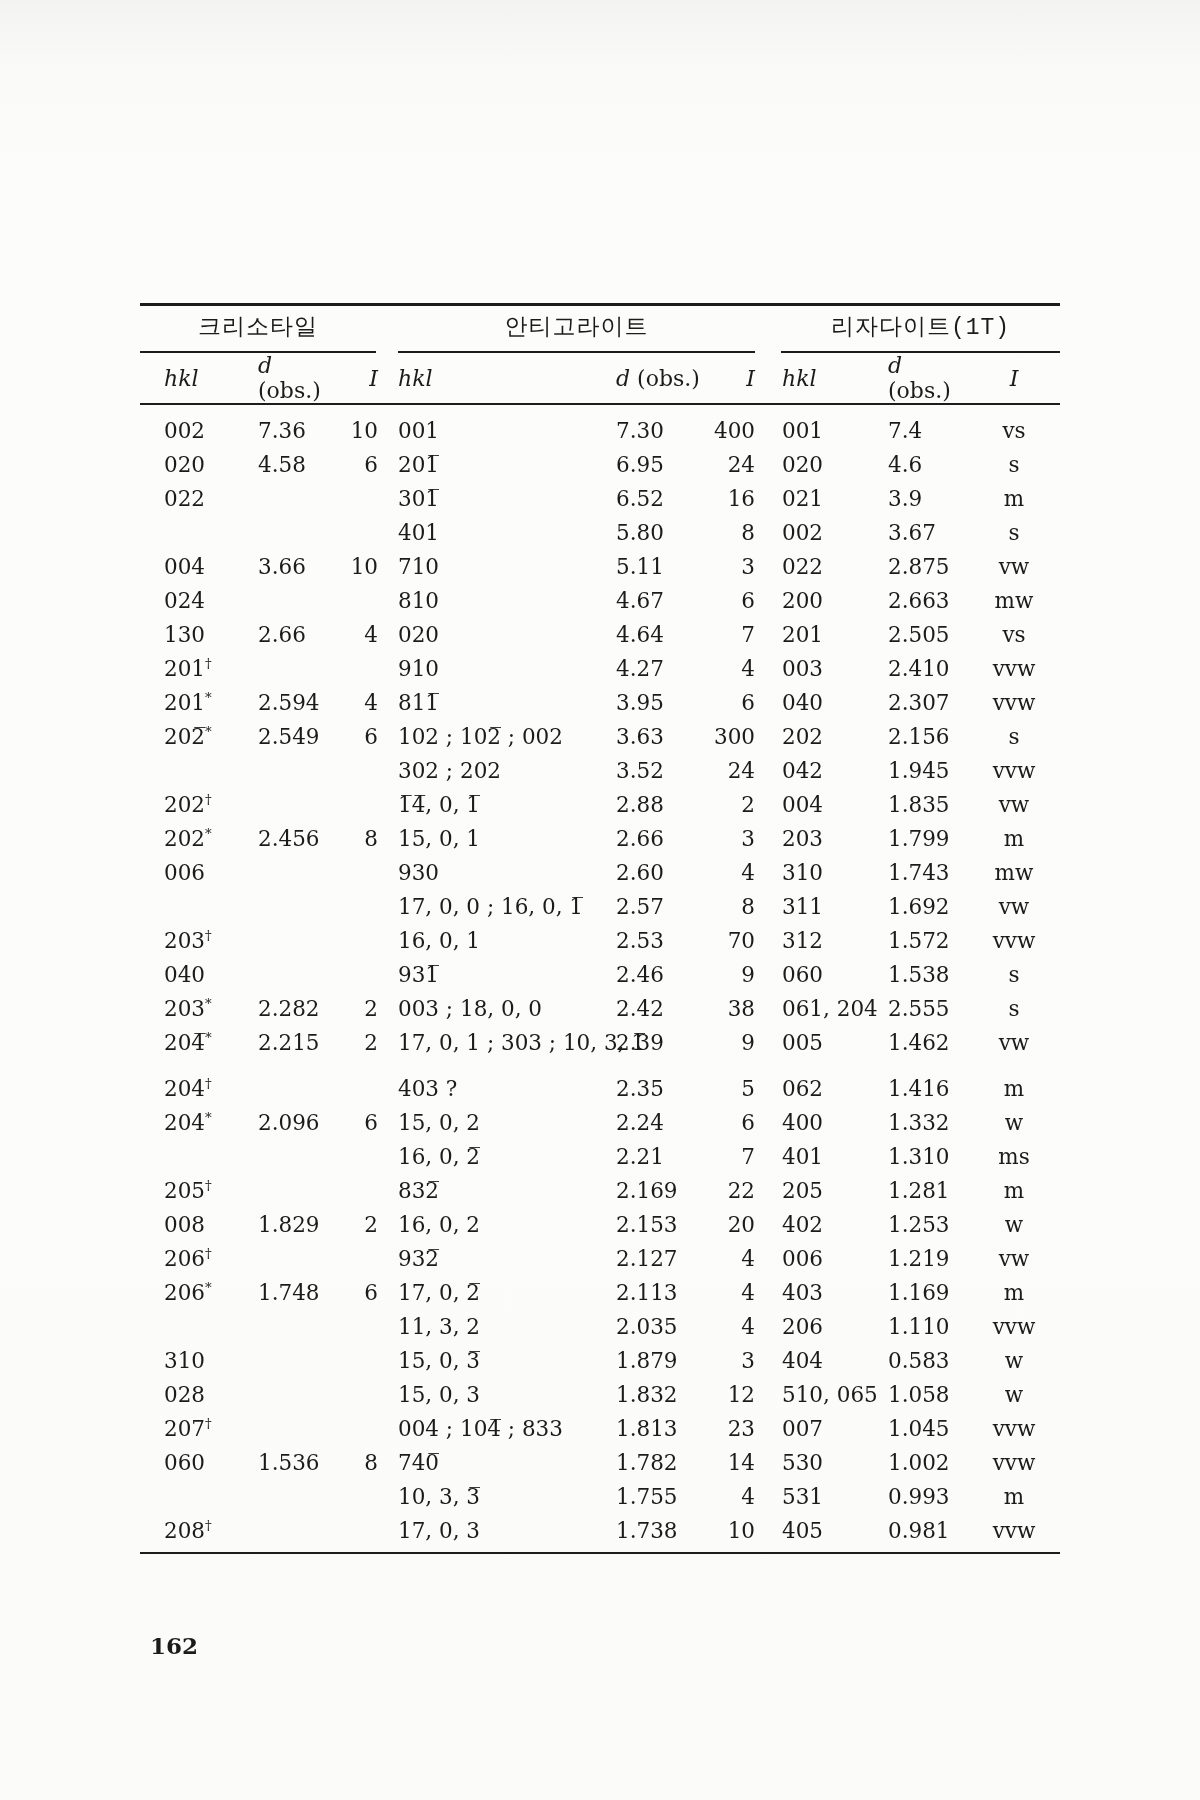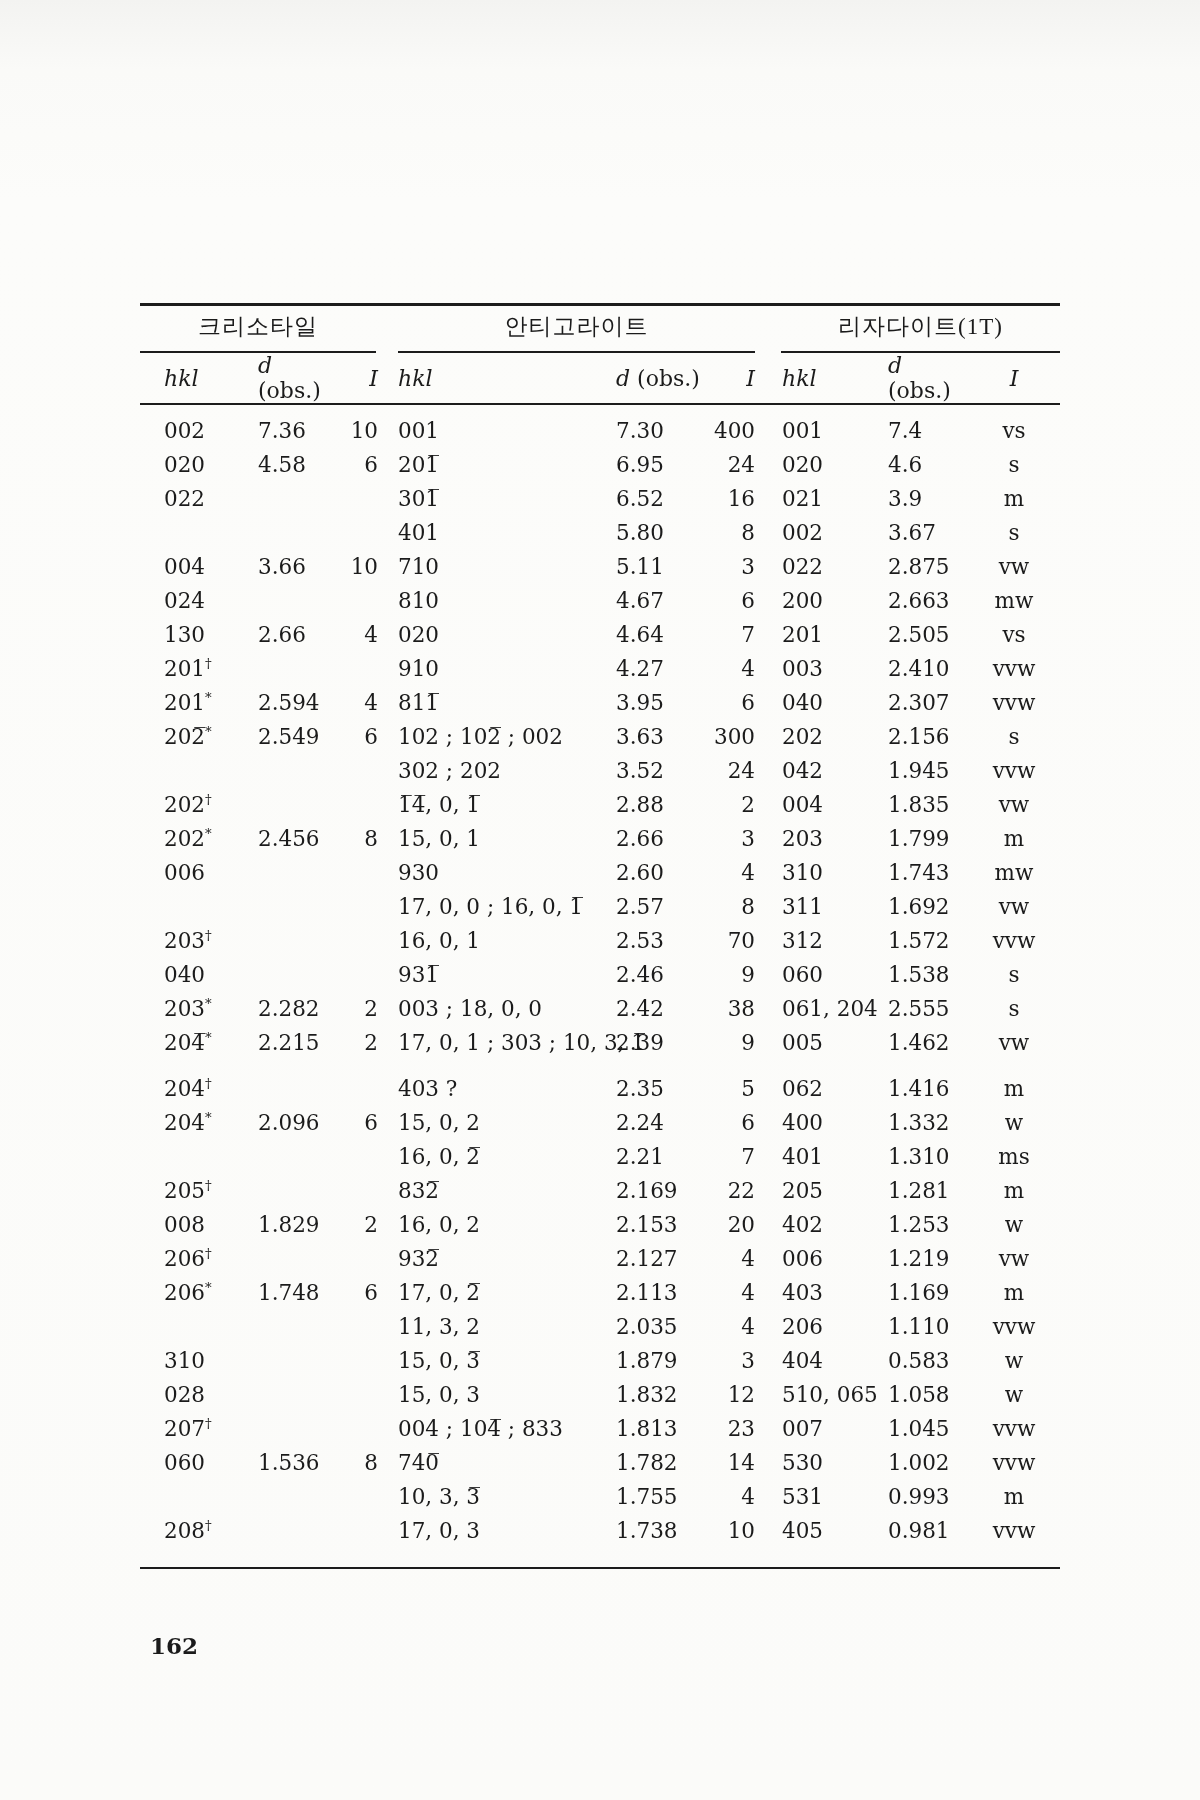--- a/index.html
+++ b/index.html
@@ -18,36 +18,36 @@
   .rule{border:0;border-top:2px solid #1c1c1c;margin:0;height:0;}
   .rule.thick{border-top-width:3px;}
   .rule.thin{border-top-width:2px;}
   
   .grp-row{display:grid;grid-template-columns:240px 377px 303px;margin-top:5px;}
   .grp{display:flex;flex-direction:column;justify-content:flex-end;}
   .grp-inner{border-bottom:2px solid #1c1c1c;padding-bottom:9px;text-align:center;}
   .grp1 .grp-inner{margin-right:4px;}
   .grp2 .grp-inner{margin-left:18px;margin-right:2px;text-align:center;}
   .grp3 .grp-inner{margin-left:24px;}
-  .grp-label{font-size:23px;letter-spacing:1px;font-family:Liberation Serif, serif;}
+  .grp-label{font-size:23px;letter-spacing:1px;font-family:Liberation Mono, monospace;}
   
   .cols{display:grid;grid-template-columns:110px 90px 40px 230px 90px 57px 123px 88px 92px;align-items:center;}
   .hdr-row{height:50px;font-size:22px;}
   .hdr{font-style:italic;}
   .hdr .rm{font-style:normal;}
   .c1{padding-left:24px;text-align:left;}
   .c2{padding-left:8px;text-align:left;}
   .c3{text-align:right;padding-right:2px;}
   .c4{padding-left:18px;text-align:left;}
   .c5{padding-left:6px;text-align:left;}
   .c6{text-align:right;padding-right:2px;}
   .c7{padding-left:25px;text-align:left;}
   .c8{padding-left:8px;text-align:left;}
   .c9{text-align:center;}
-  .rows{padding-top:8px;padding-bottom:20px;}
+  .rows{padding-top:8px;padding-bottom:5px;}
   .trow{height:34px;font-size:21.5px;}
   .trow.gap{margin-top:12px;}
   .trow span{white-space:nowrap;}
   sup{font-size:0.62em;vertical-align:super;line-height:0;}
   .pagenum{
     position:absolute;left:150px;top:1632px;
     font-weight:bold;font-size:23px;font-family:"DejaVu Serif","Liberation Serif",serif;
   }
 </style>
 </head>

